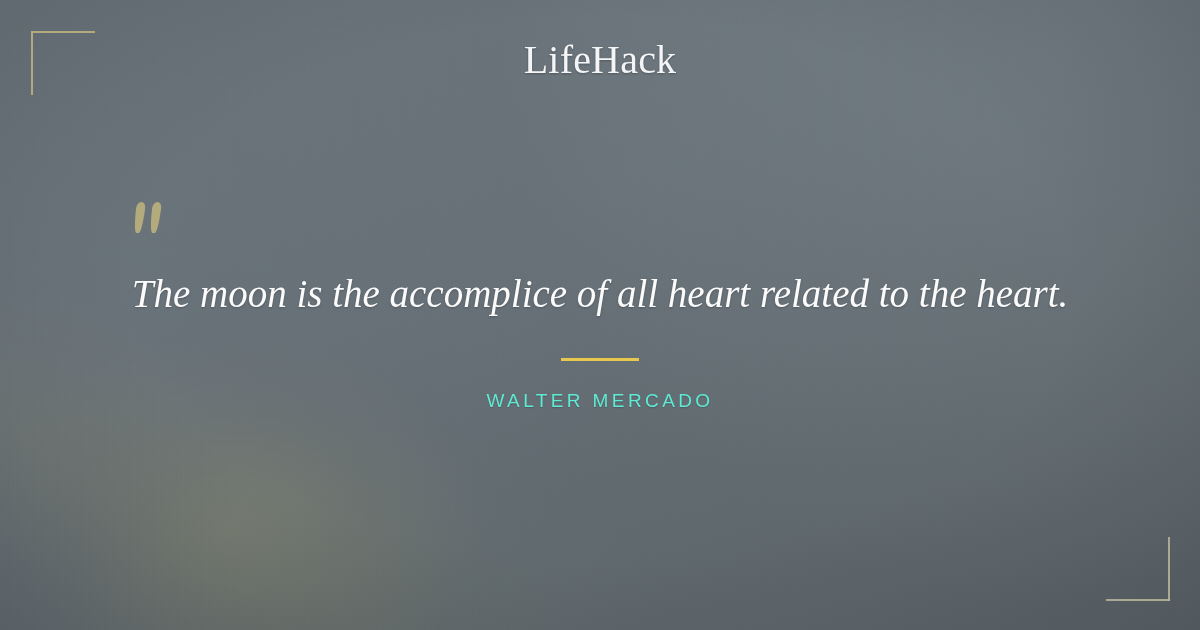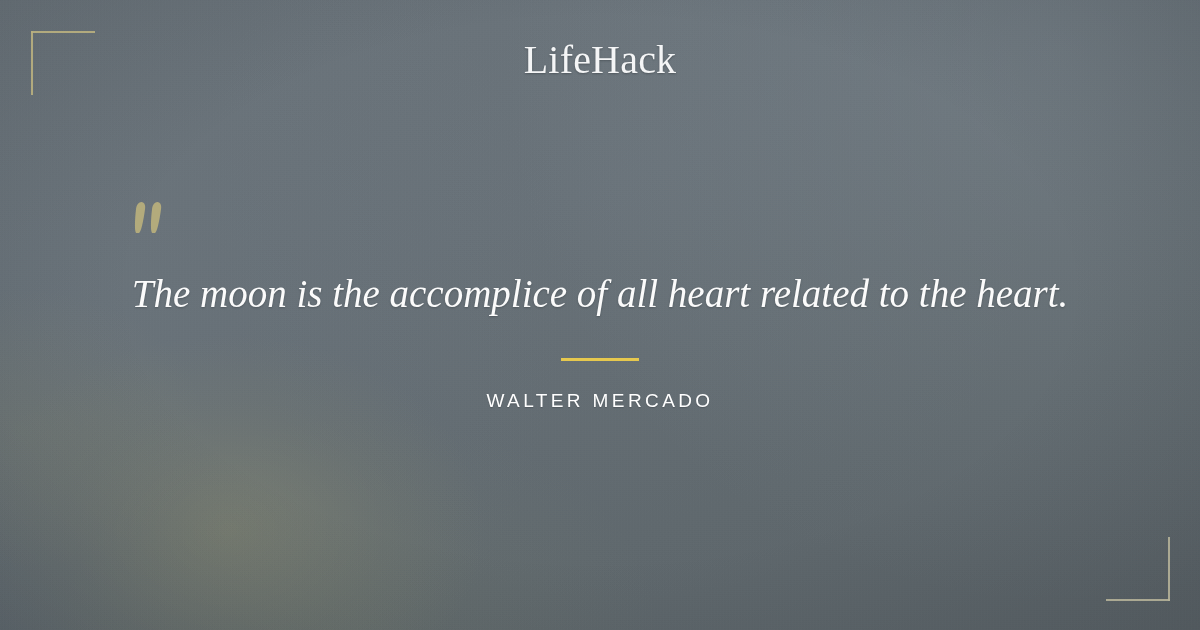--- a/index.html
+++ b/index.html
@@ -141,21 +141,21 @@
     left: 0;
     top: 389px;
     width: 1200px;
     text-align: center;
     font-family: "Liberation Sans", sans-serif;
     font-size: 19px;
     line-height: 24px;
     font-weight: 400;
     letter-spacing: 3.4px;
     text-transform: uppercase;
-    color: #ffffff;
+    color: #5eead4;
     text-shadow: 0 1px 1px rgba(30,36,40,0.25);
   }
 </style>
 </head>
 <body>
 
 <div id="card">
 
   <div class="bg-base"></div>
   <div class="bg-sheen"></div>

